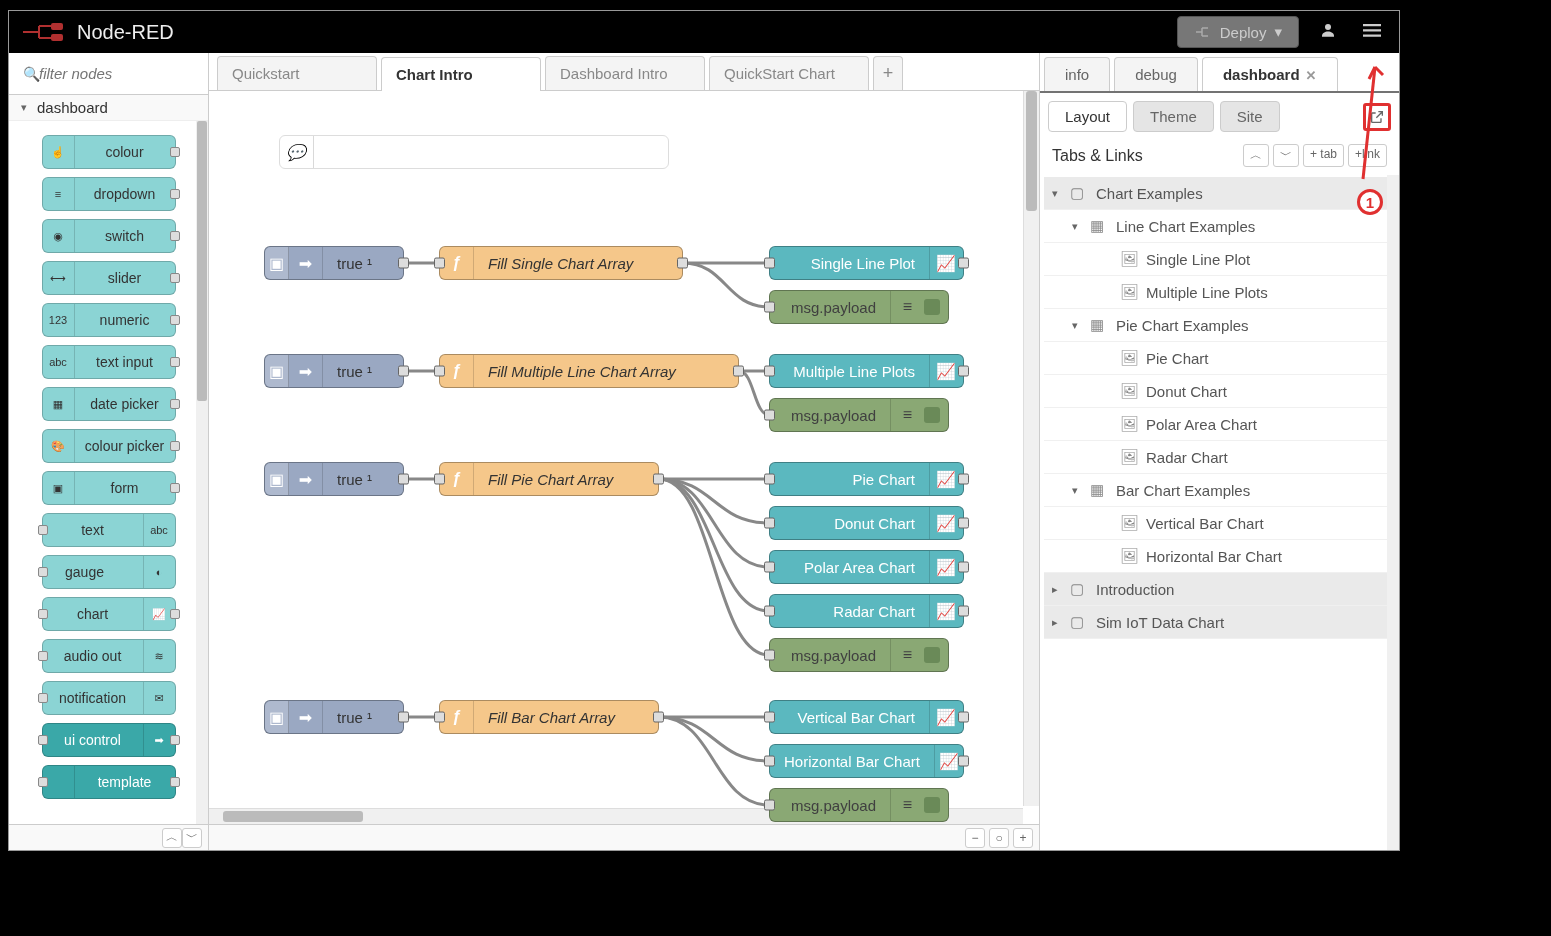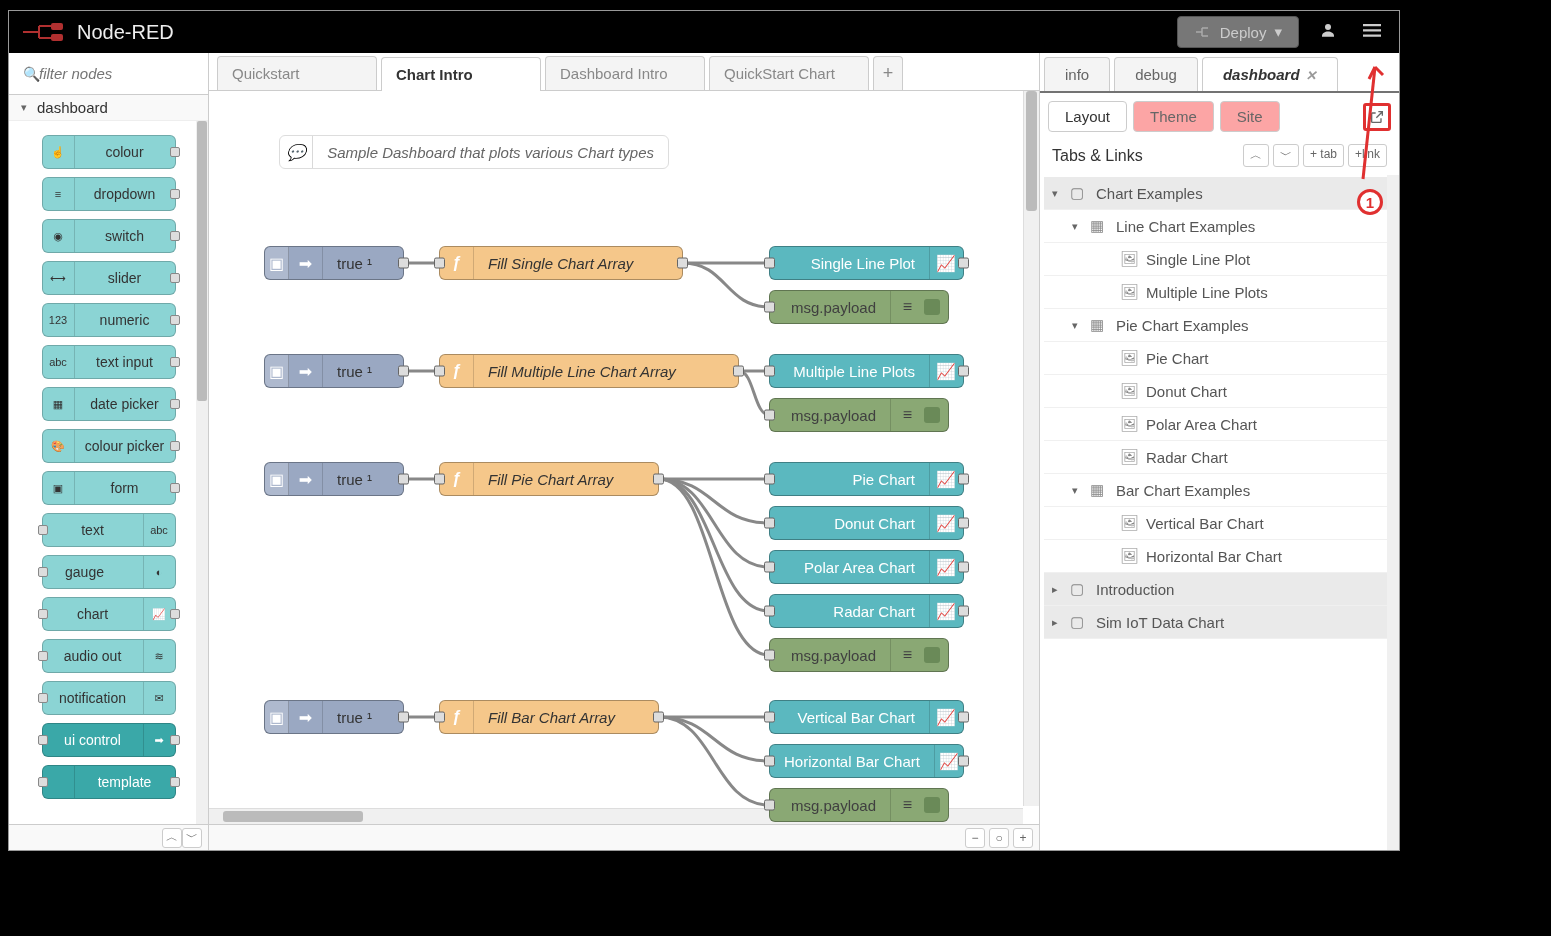--- a/index.html
+++ b/index.html
@@ -55,24 +55,24 @@
 .node.chart { background: #5bb8bf; color: #fff; }
 .node.debug { background: #8aa874; color: #404040; }
 .node.debug .status{width:16px;height:16px; background:#6a8a58; border-radius:3px; margin-right:8px;}
 .wire { position: absolute; stroke: #888; stroke-width: 3; fill: none; pointer-events:none;}
 .footer{ height:26px; border-top:1px solid #ccc; display:flex; align-items:center; padding:0 6px; background:#f9f9f9;}
 .footer-right{margin-left:auto; display:flex; gap:4px;}
 .fbtn{width:20px; height:20px; border:1px solid #ccc; border-radius:3px; display:flex;align-items:center;justify-content:center; font-size:12px; color:#666; cursor:pointer; background:#fff;}
 .sidebar { width: 360px; border-left: 1px solid #ccc; display: flex; flex-direction: column; background:#fff;}
 .sb-tabs{display:flex; border-bottom:2px solid #737373; padding-top:4px; padding-left:4px; gap:4px;}
 .sb-tab{padding:8px 20px; border:1px solid #ccc; border-bottom:none; background:#f4f4f4; color:#666; border-radius:4px 4px 0 0; cursor:pointer; font-size:15px;}
-.sb-tab.active{background:#fff; color:#333; font-weight:600; position:relative;font-style:italic;}
+.sb-tab.active{background:#fff; color:#333; font-weight:600; position:relative;}
 .sb-tab .close{margin-left:6px; color:#999; font-size:13px;}
 .sb-subtabs{display:flex; gap:6px; padding:8px; align-items:center;}
-.sb-subtab{padding:6px 16px; border:1px solid #ccc; background:#fca5a5; color:#666; border-radius:4px; cursor:pointer; font-size:15px;}
+.sb-subtab{padding:6px 16px; border:1px solid #ccc; background:#e5e5e5; color:#666; border-radius:4px; cursor:pointer; font-size:15px;}
 .sb-subtab.active{background:#fff; color:#333;}
 .sb-open{margin-left:auto; width:28px; height:28px; border:3px solid #e03030; border-radius:3px; display:flex;align-items:center;justify-content:center; color:#666; cursor:pointer;}
 .sb-heading{padding:4px 12px 8px; font-size:16px; color:#333; display:flex; align-items:center;}
 .sb-head-btns{margin-left:auto; display:flex; gap:4px;}
 .sb-head-btn{border:1px solid #ccc; border-radius:3px; padding:2px 6px; font-size:12px; color:#666; cursor:pointer; background:#fff;}
 .sb-tree{flex:1; overflow-y:auto; padding:2px 4px; position:relative;}
 .tree-item{padding:7px 8px 7px 8px; color:#555; font-size:15px; display:flex; align-items:center; cursor:pointer; border-bottom:1px solid #f0f0f0;}
 .tree-item.l0{background:#eaeaea;}
 .tree-item.l1{padding-left:28px;}
 .tree-item.l2{padding-left:58px;}
@@ -263,21 +263,20 @@
             <path class="wire" d="M450 626 C505 626 505 714 560 714"></path>
           </svg>
         <div class="canvas-scroll-y">
             <div class="canvas-scroll-y-thumb"></div>
           </div>
         <div class="canvas-scroll-x">
             <div class="canvas-scroll-x-thumb"></div>
           </div>
       <div class="node comment" style="left:70px; top:44px; width:390px;">
             <div class="nicon" style="color:#ccc;">💬</div>
-            <div class="nlabel">Sample Dashboard that plots various Chart types</div>
           </div>
           <div class="node inject" style="left:55px; top:155px; width:140px;">
        <div class="btn" style="color:#fff;">▣</div>
        <div class="nicon" style="color:#fff;">➡</div>
        <div class="nlabel">true ¹</div>
        <div class="np r"></div>
      </div>
           <div class="node function" style="left:230px; top:155px; width:244px;">
        <div class="np l"></div>
        <div class="nicon" style="color:#fff;font-style:italic;font-weight:bold;">ƒ</div>

